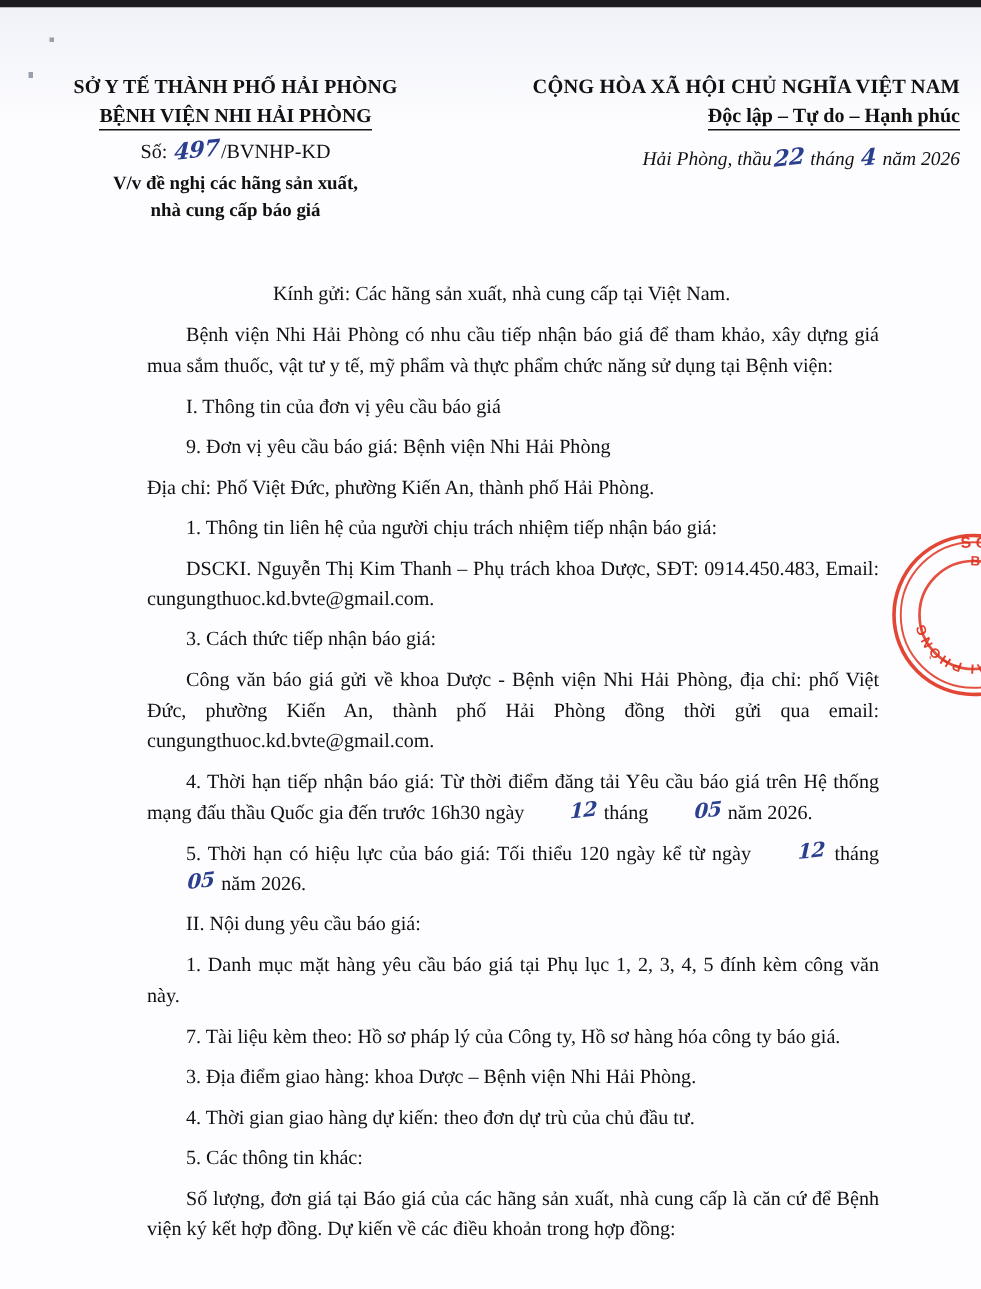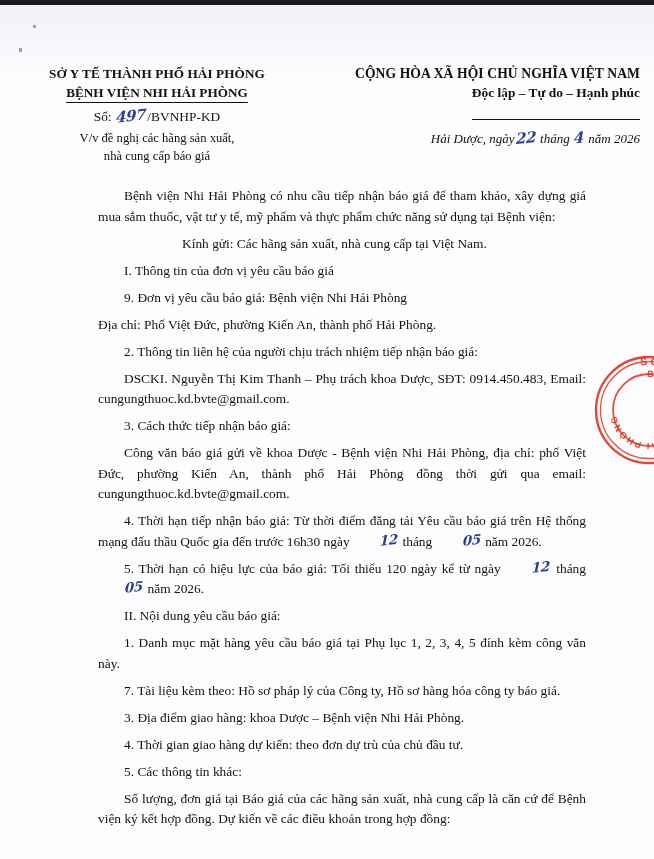--- a/index.html
+++ b/index.html
@@ -43,21 +43,21 @@
   .content {
     position: absolute;
     top: 0; left: 0;
     width: 654px;
     height: 859px;
   }
 
   
   .header {
     position: absolute;
-    top: 66px;
+    top: 50px;
     left: 0;
     width: 654px;
     display: flex;
     align-items: flex-start;
   }
   .hdr-left {
     width: 300px;
     text-align: center;
     padding-left: 14px;
     box-sizing: border-box;
@@ -84,34 +84,35 @@
   }
   .hdr-num {
     font-size: 13.4px;
     margin-top: 6px;
     white-space: nowrap;
   }
   .hdr-sub {
     font-size: 12.6px;
     line-height: 1.45;
     margin-top: 4px;
+    font-weight: bold;
   }
   .hdr-nation {
     font-size: 13.6px;
     font-weight: bold;
     letter-spacing: .1px;
     white-space: nowrap;
   }
   .hdr-motto {
     font-size: 13.4px;
     font-weight: bold;
     margin-top: 3px;
     display: inline-block;
     border-bottom: 1.3px solid #111;
-    padding-bottom: 18px;
+    padding-bottom: 1px;
     white-space: nowrap;
   }
   .hdr-date {
     font-size: 13px;
     font-style: italic;
     margin-top: 11px;
     white-space: nowrap;
   }
 
   
@@ -185,41 +186,41 @@
           <span class="hw">497</span><span>/BVNHP-KD</span>
         </div>
         <div class="hdr-sub">V/v đề nghị các hãng sản xuất,</div>
         <div class="hdr-sub" style="margin-top:0;">nhà cung cấp báo giá</div>
       </div>
 
       <div class="hdr-right">
         <div class="hdr-nation">CỘNG HÒA XÃ HỘI CHỦ NGHĨA VIỆT NAM</div>
         <div><span class="hdr-motto">Độc lập – Tự do – Hạnh phúc</span></div>
         <div class="hdr-date">
-          <span>Hải Dược, ngày</span><span class="hw">22</span>
+          <span>Hải Phòng, thầu</span><span class="hw">22</span>
           <span>tháng</span>
           <span class="hw">4</span>
           <span>năm 2026</span>
         </div>
       </div>
     </div>
 
     <div class="body-text" style="top:186px;">
 
+      <p class="pg kinh">Kính gửi: Các hãng sản xuất, nhà cung cấp tại Việt Nam.</p>
+
       <p class="pg">Bệnh viện Nhi Hải Phòng có nhu cầu tiếp nhận báo giá để tham khảo, xây dựng giá mua sắm thuốc, vật tư y tế, mỹ phẩm và thực phẩm chức năng sử dụng tại Bệnh viện:</p>
 
-      <p class="pg kinh">Kính gửi: Các hãng sản xuất, nhà cung cấp tại Việt Nam.</p>
-
       <p class="sec">I. Thông tin của đơn vị yêu cầu báo giá</p>
 
       <p class="pg">9. Đơn vị yêu cầu báo giá: Bệnh viện Nhi Hải Phòng</p>
 
       <p class="pg noind">Địa chỉ: Phố Việt Đức, phường Kiến An, thành phố Hải Phòng.</p>
 
-      <p class="pg">2. Thông tin liên hệ của người chịu trách nhiệm tiếp nhận báo giá:</p>
+      <p class="pg">1. Thông tin liên hệ của người chịu trách nhiệm tiếp nhận báo giá:</p>
 
       <p class="pg">DSCKI. Nguyễn Thị Kim Thanh – Phụ trách khoa Dược, SĐT: 0914.450.483, Email: cungungthuoc.kd.bvte@gmail.com.</p>
 
       <p class="pg">3. Cách thức tiếp nhận báo giá:</p>
 
       <p class="pg">Công văn báo giá gửi về khoa Dược - Bệnh viện Nhi Hải Phòng, địa chỉ: phố Việt Đức, phường Kiến An, thành phố Hải Phòng đồng thời gửi qua email: cungungthuoc.kd.bvte@gmail.com.</p>
 
       <p class="pg">
         <span>4. Thời hạn tiếp nhận báo giá: Từ thời điểm đăng tải Yêu cầu báo giá trên Hệ thống mạng đấu thầu Quốc gia đến trước 16h30 ngày</span>
         <span class="hw hw-sm">12</span>

